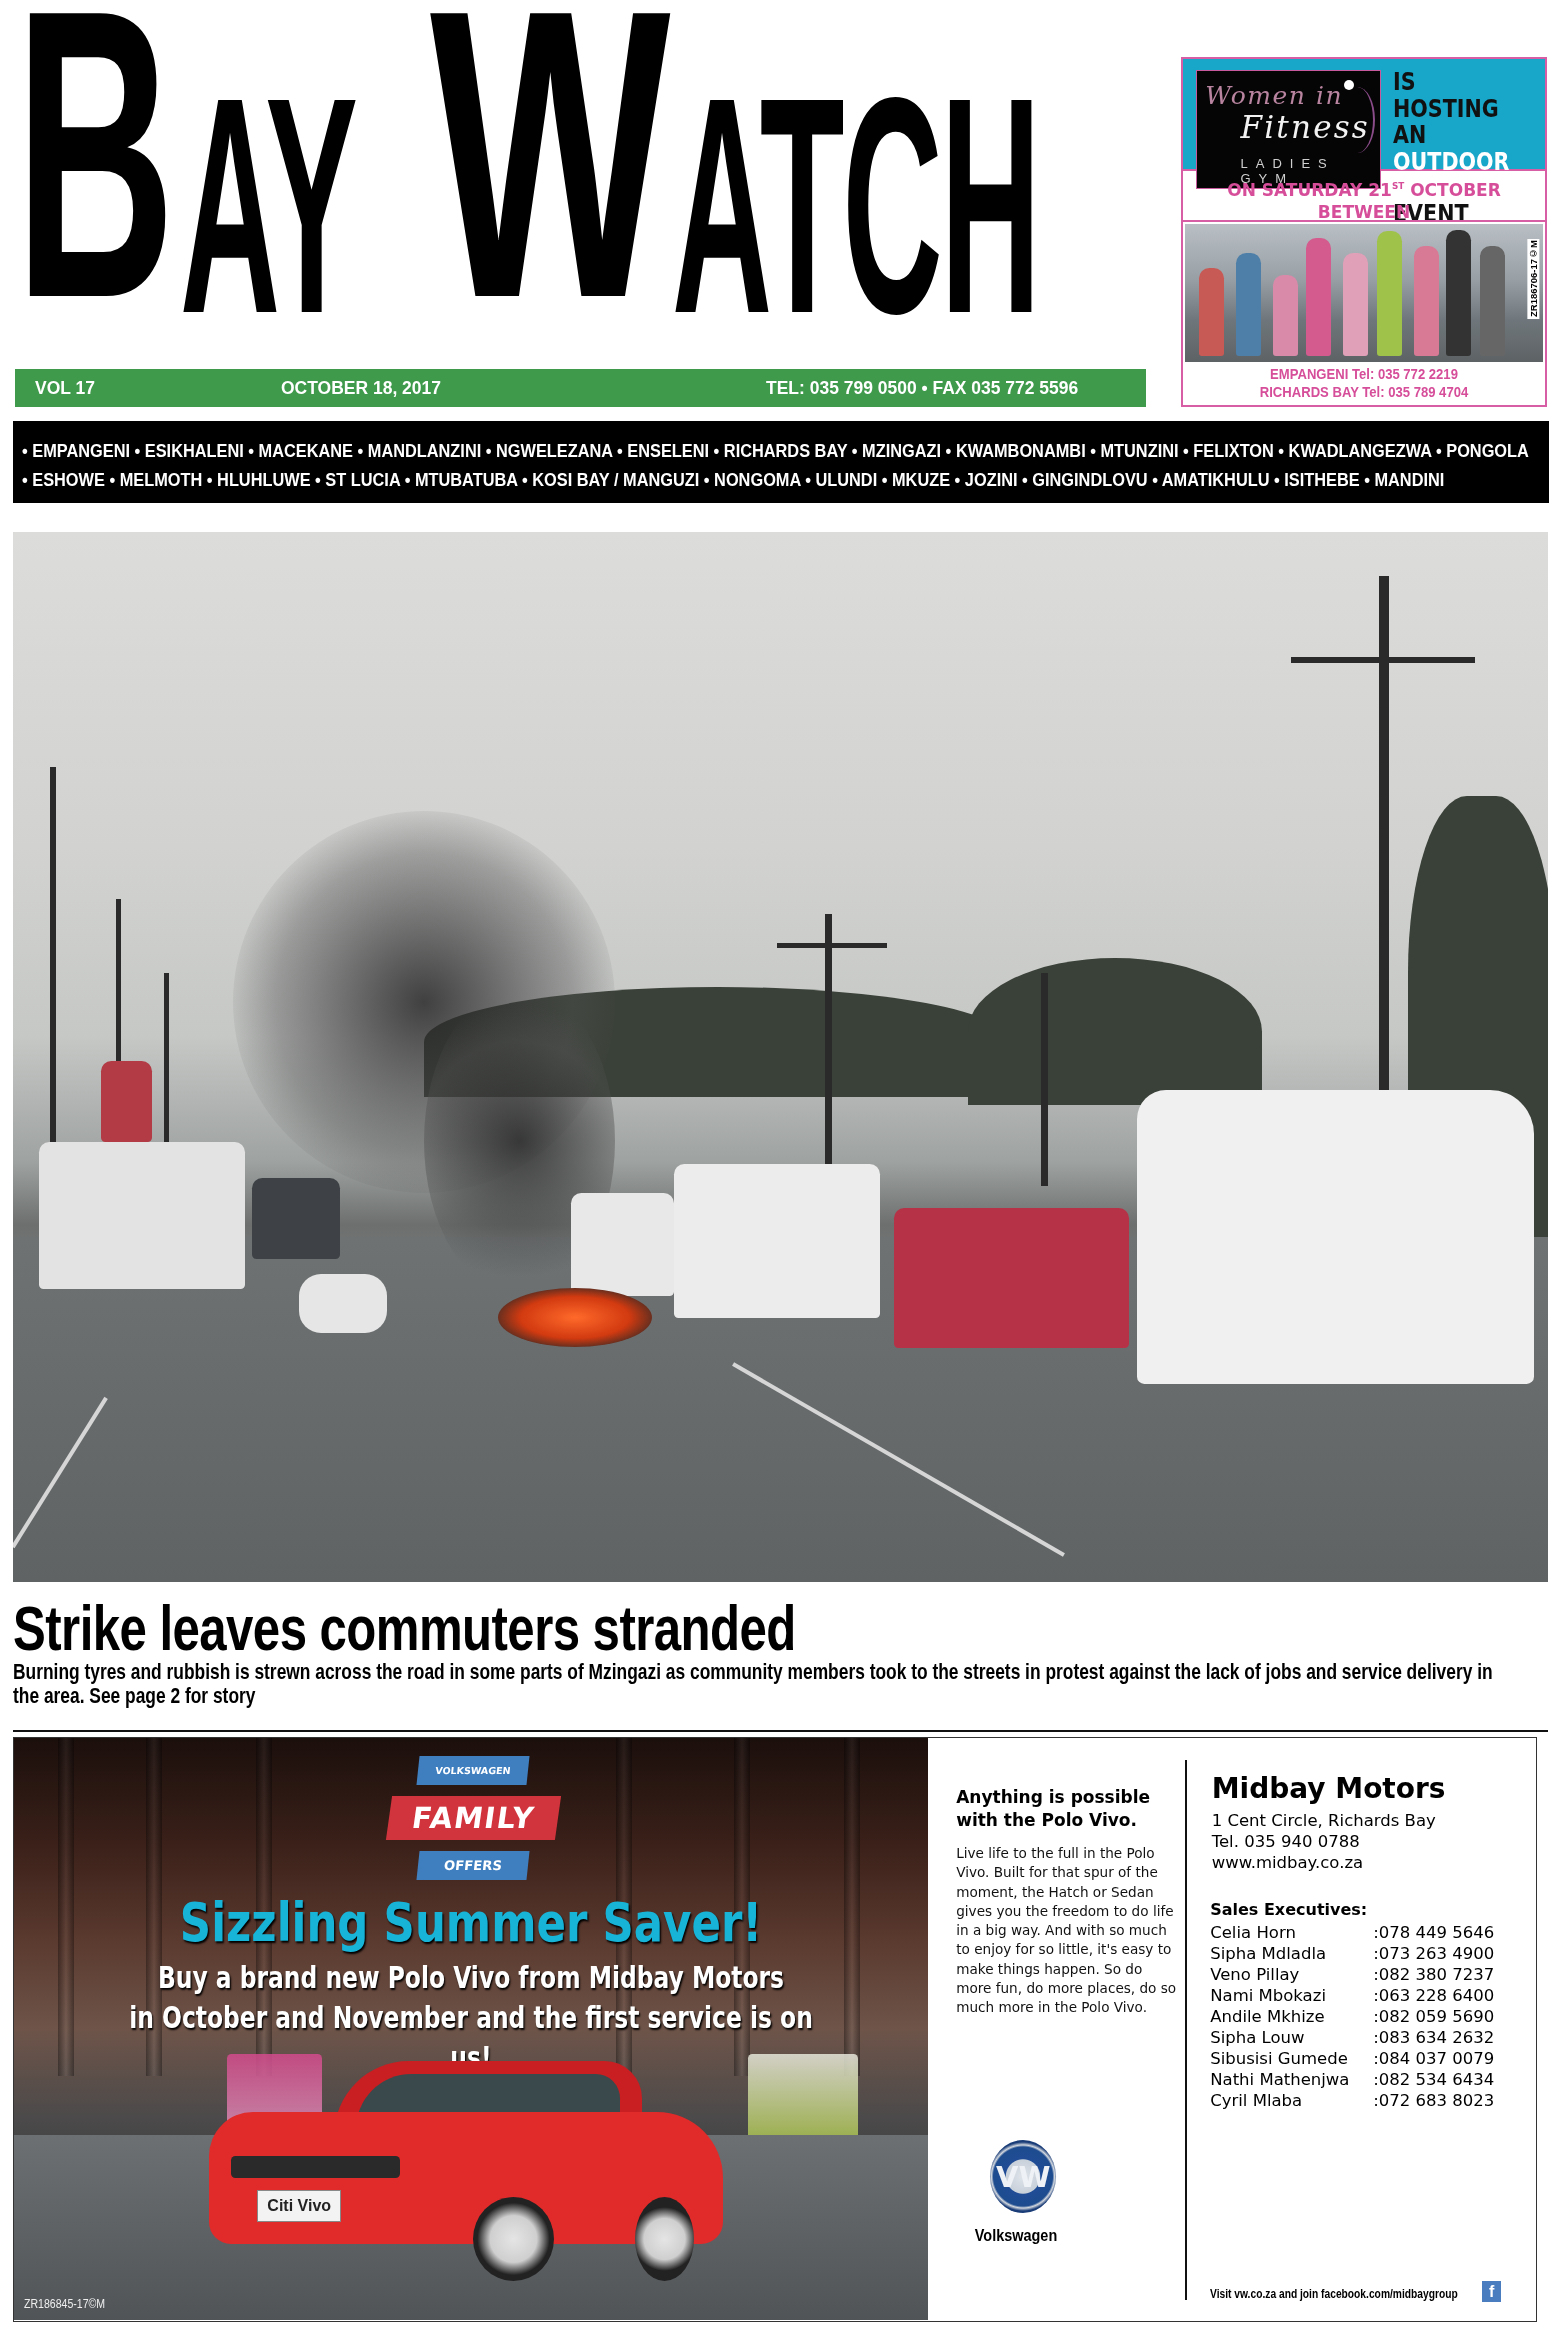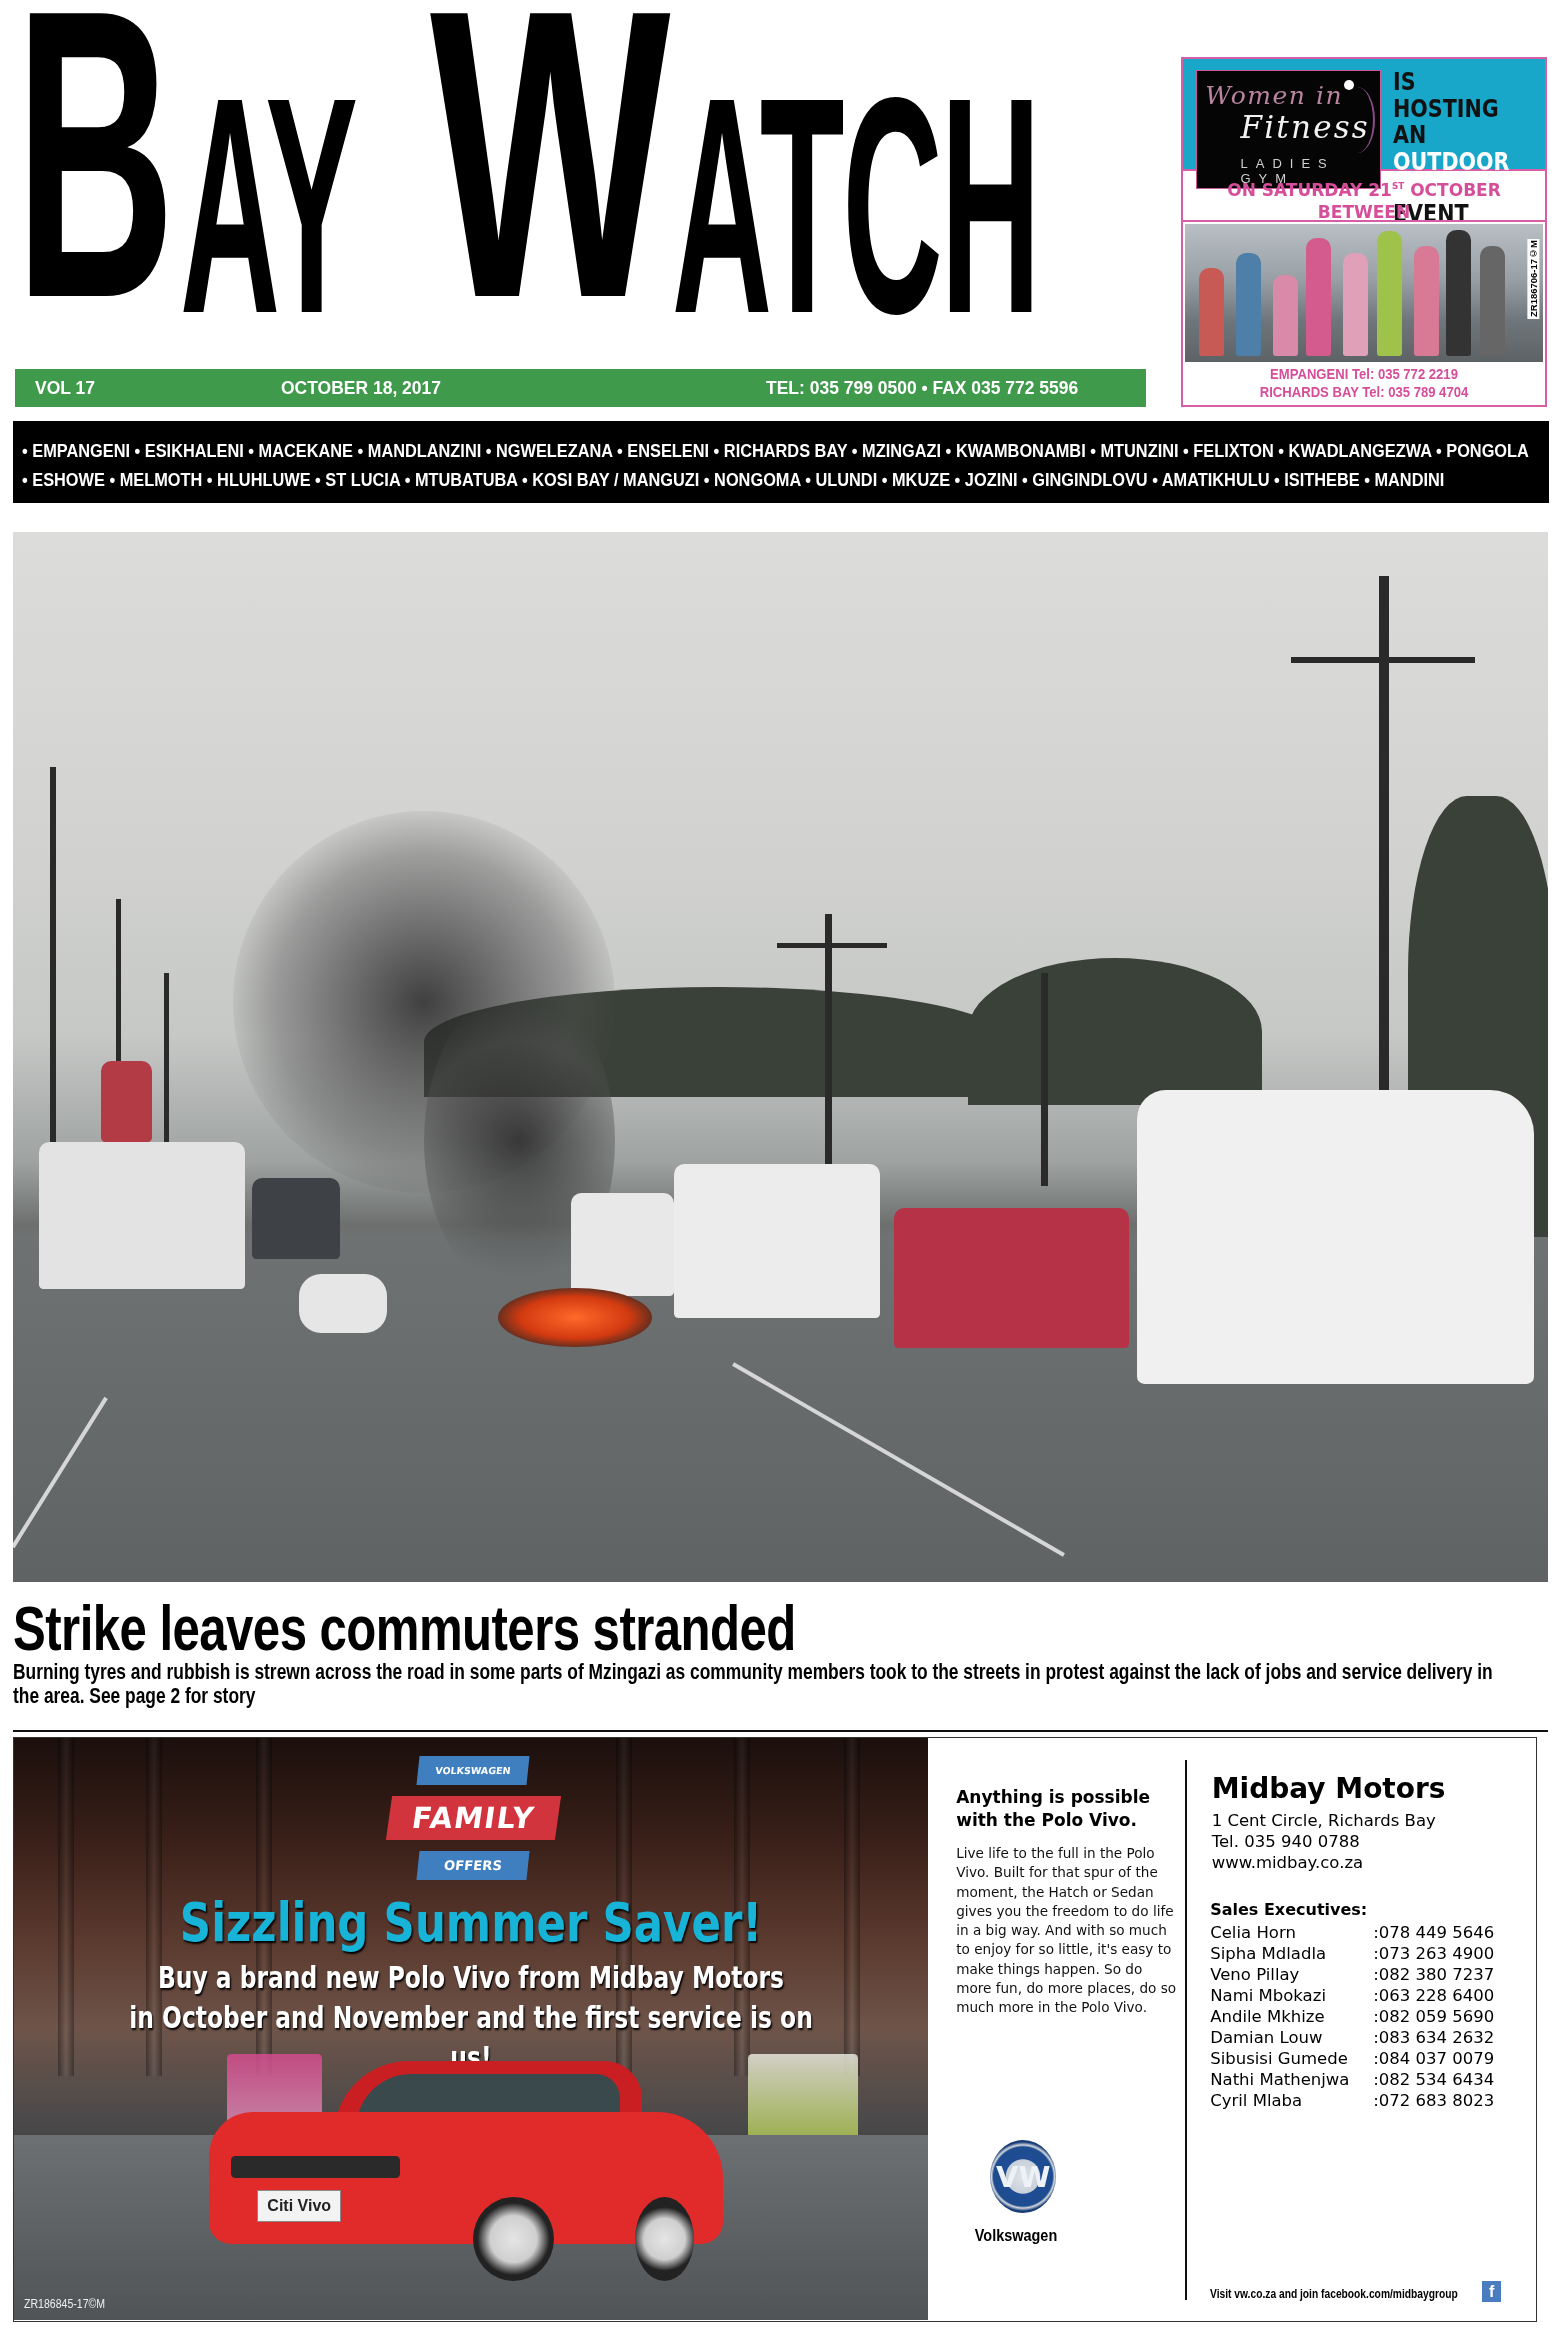--- a/index.html
+++ b/index.html
@@ -282,21 +282,21 @@
         </div>
       <div class="sales-row">
           <span class="nm">Nami Mbokazi</span>
           <span>:063 228 6400</span>
         </div>
       <div class="sales-row">
           <span class="nm">Andile Mkhize</span>
           <span>:082 059 5690</span>
         </div>
       <div class="sales-row">
-          <span class="nm">Damian Louw</span>
+          <span class="nm">Sipha Louw</span>
           <span>:083 634 2632</span>
         </div>
       <div class="sales-row">
           <span class="nm">Sibusisi Gumede</span>
           <span>:084 037 0079</span>
         </div>
       <div class="sales-row">
           <span class="nm">Nathi Mathenjwa</span>
           <span>:082 534 6434</span>
         </div>

